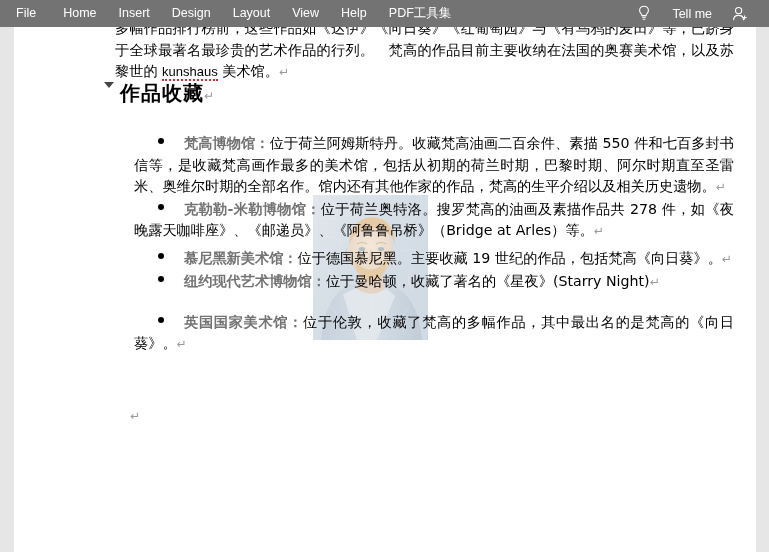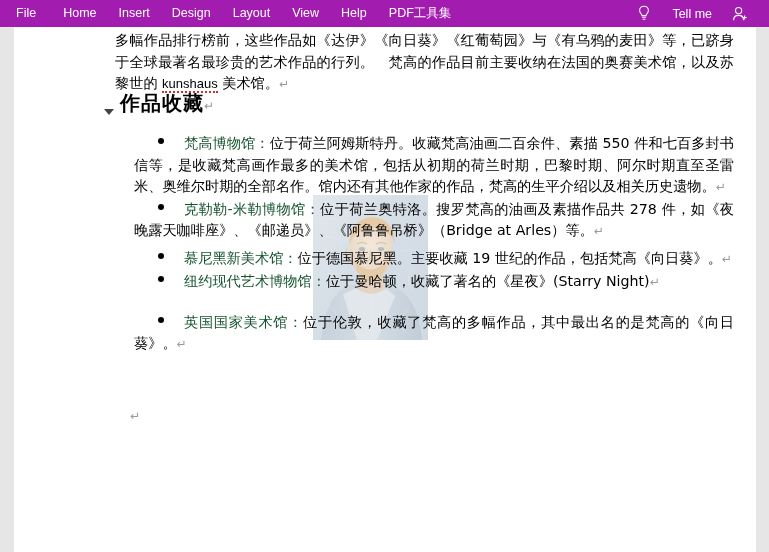--- a/index.html
+++ b/index.html
@@ -15,21 +15,21 @@
     background: #e6e6e6;
     position: relative;
   }
 
   
   .ribbon {
     position: absolute;
     top: 0; left: 0;
     width: 769px;
     height: 27px;
-    background: #a21caf;
+    background: #737373;
     display: flex;
     align-items: center;
     z-index: 50;
     justify-content: flex-end;
   }
 
   .ribbon-tab {
     color: #ffffff;
     font-size: 12.5px;
     line-height: 27px;
@@ -100,38 +100,38 @@
     font-size: 14.2px;
     line-height: 21.5px;
     margin: 0;
     padding: 0 22px 0 101px;
     text-align: justify;
     text-justify: inter-ideograph;
   }
 
   .cut-top {
     position: absolute;
-    top: 30px;
+    top: 18px;
     left: 0;
     width: 742px;
   }
 
   .pilcrow {
     color: #9a9a9a;
     font-size: 12px;
   }
 
   
   .heading-row {
     position: absolute;
-    top: 90px;
+    top: 80px;
     left: 0;
     width: 742px;
     display: flex;
-    align-items: flex-end;
+    align-items: flex-start;
     font-family: Liberation Serif, serif;
   }
   .collapse-tri {
     width: 0; height: 0;
     margin-left: 92px;
     margin-right: 8px;
     border-left: 6px solid #444;
     border-top: 5px solid transparent;
     border-bottom: 5px solid transparent;
     transform: rotate(90deg);
@@ -164,22 +164,22 @@
     font-size: 14.2px;
     line-height: 21.5px;
     margin: 0;
     padding: 0 22px 0 120px;
     text-indent: 50px;
     text-align: justify;
     text-justify: inter-ideograph;
   }
 
   .museum-name {
-    color: #14532d;
-    font-weight: normal;
+    color: #737373;
+    font-weight: bold;
   }
 
   .latin { font-family: "Liberation Sans", sans-serif; font-size: 13px; }
 
   .spell-err {
     border-bottom: 2px dotted #d03030;
     padding-bottom: 0px;
   }
 
   .tail-pilcrow { position: absolute; left: 116px; }

